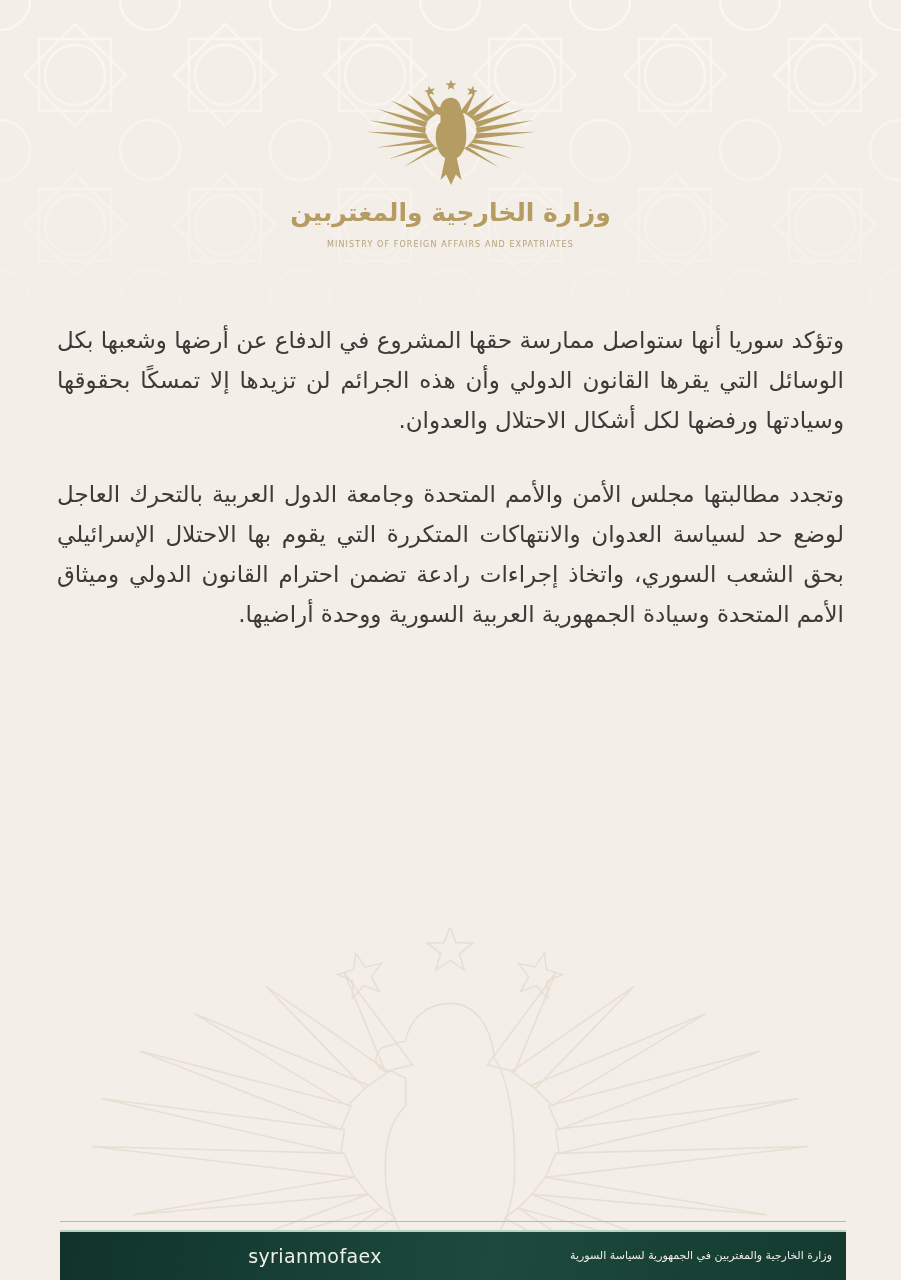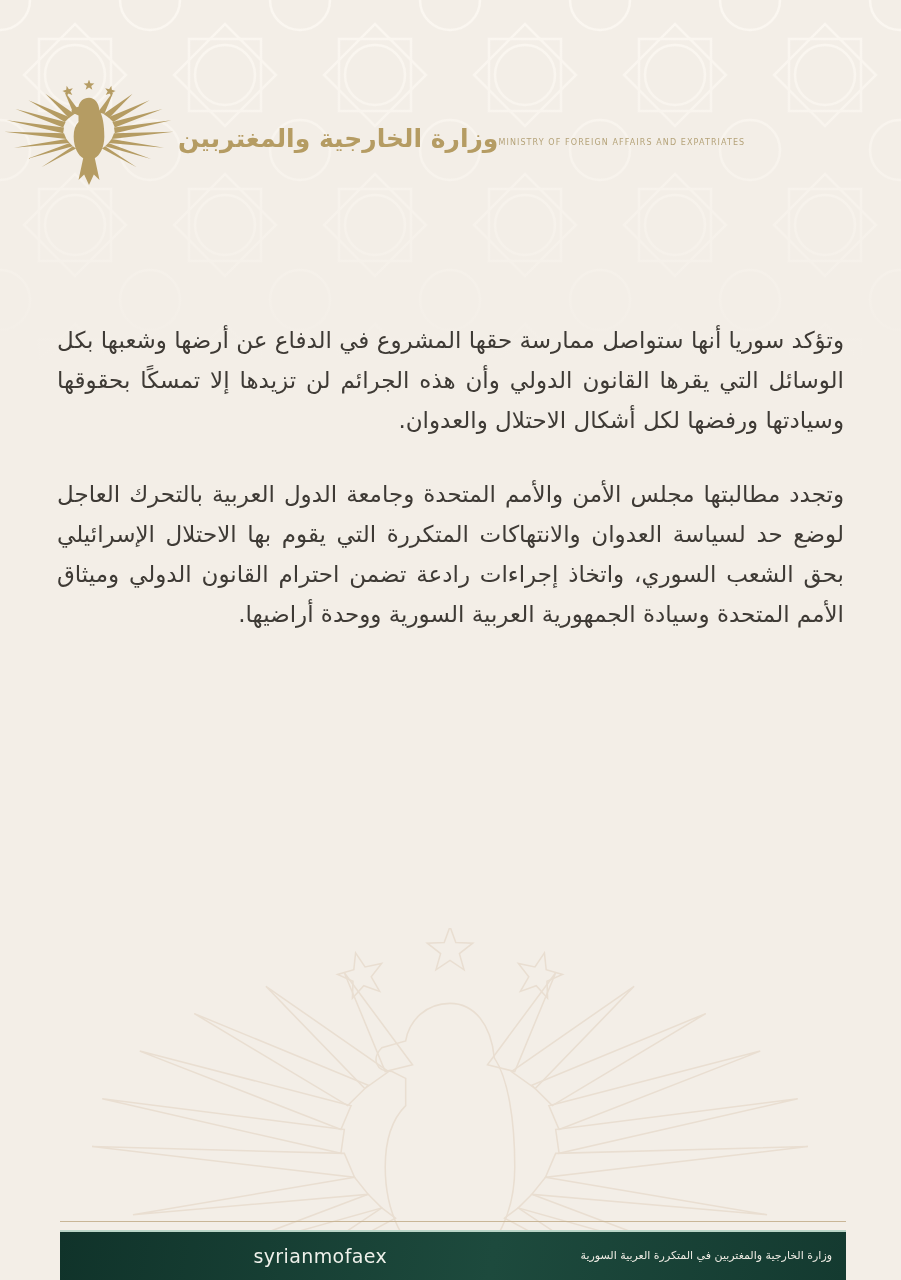--- a/index.html
+++ b/index.html
@@ -8,21 +8,21 @@
 
   
   .top-pattern{position:absolute;top:0;left:0;z-index:0;}
 
   
   .watermark-svg{position:absolute;top:928px;left:75px;z-index:0;}
   .eagle-outline{fill:none;stroke:#e9ded1;stroke-width:0.45px;}
 
   
   .emblem-block{position:absolute;top:80px;left:0;right:0;z-index:2;
-    display:flex;flex-direction:row;align-items:center;text-align:center;}
+    display:flex;flex-direction:column;align-items:center;text-align:center;}
   .eagle-fill{fill:#b59c63;stroke:none;}
   .calligraphy{margin-top:6px;color:#b59c63;font-size:25px;font-weight:bold;
     direction:rtl;line-height:1.15;letter-spacing:0;}
   .emblem-caption{margin-top:12px;color:#b5a379;font-size:8px;letter-spacing:1.1px;}
 
   
   .statement{position:absolute;top:320px;left:57px;right:57px;z-index:2;}
   .para{direction:rtl;text-align:justify;color:#3e3a35;font-size:23px;
     line-height:1.74;margin:0;}
   .para + .para{margin-top:34px;}
@@ -103,17 +103,17 @@
     <p class="para">وتؤكد سوريا أنها ستواصل ممارسة حقها المشروع في الدفاع عن أرضها وشعبها بكل الوسائل التي يقرها القانون الدولي وأن هذه الجرائم لن تزيدها إلا تمسكًا بحقوقها وسيادتها ورفضها لكل أشكال الاحتلال والعدوان.</p>
     <p class="para">وتجدد مطالبتها مجلس الأمن والأمم المتحدة وجامعة الدول العربية بالتحرك العاجل لوضع حد لسياسة العدوان والانتهاكات المتكررة التي يقوم بها الاحتلال الإسرائيلي بحق الشعب السوري، واتخاذ إجراءات رادعة تضمن احترام القانون الدولي وميثاق الأمم المتحدة وسيادة الجمهورية العربية السورية ووحدة أراضيها.</p>
   </main>
 
   <div class="footer-line"></div>
   <footer class="footer-bar">
     <div class="footer-left">
       <span class="footer-handle">syrianmofaex</span>
     </div>
     <div class="footer-right">
-      <div>وزارة الخارجية والمغتربين في المتكررة العربية السورية</div>
+      <div>وزارة الخارجية والمغتربين في الجمهورية لسياسة السورية</div>
     </div>
   </footer>
 
 </div>
 
 </body></html>

